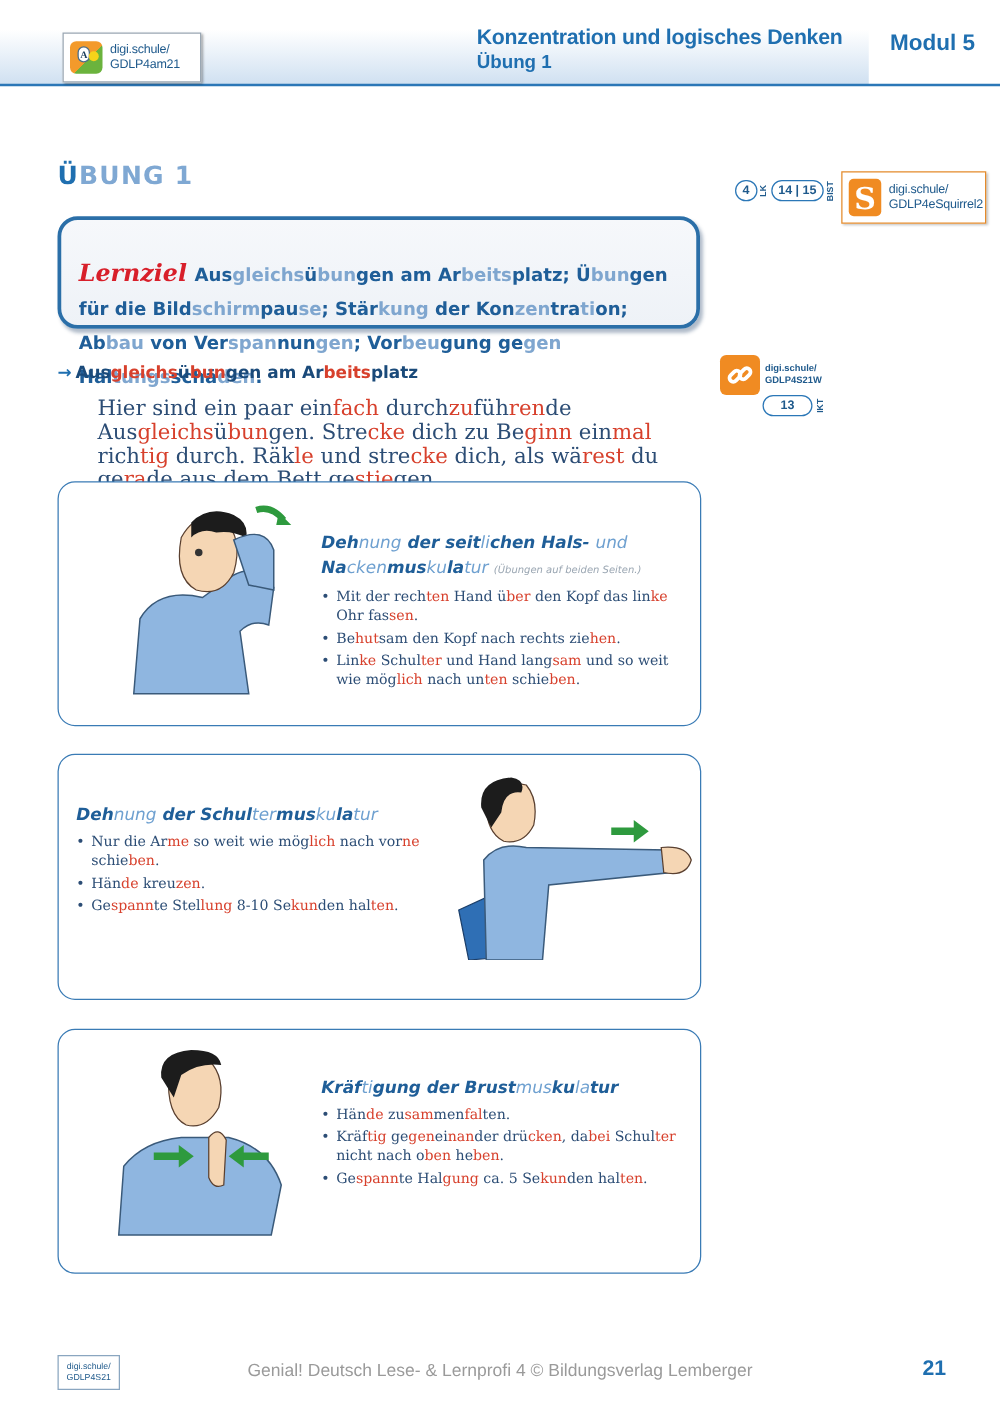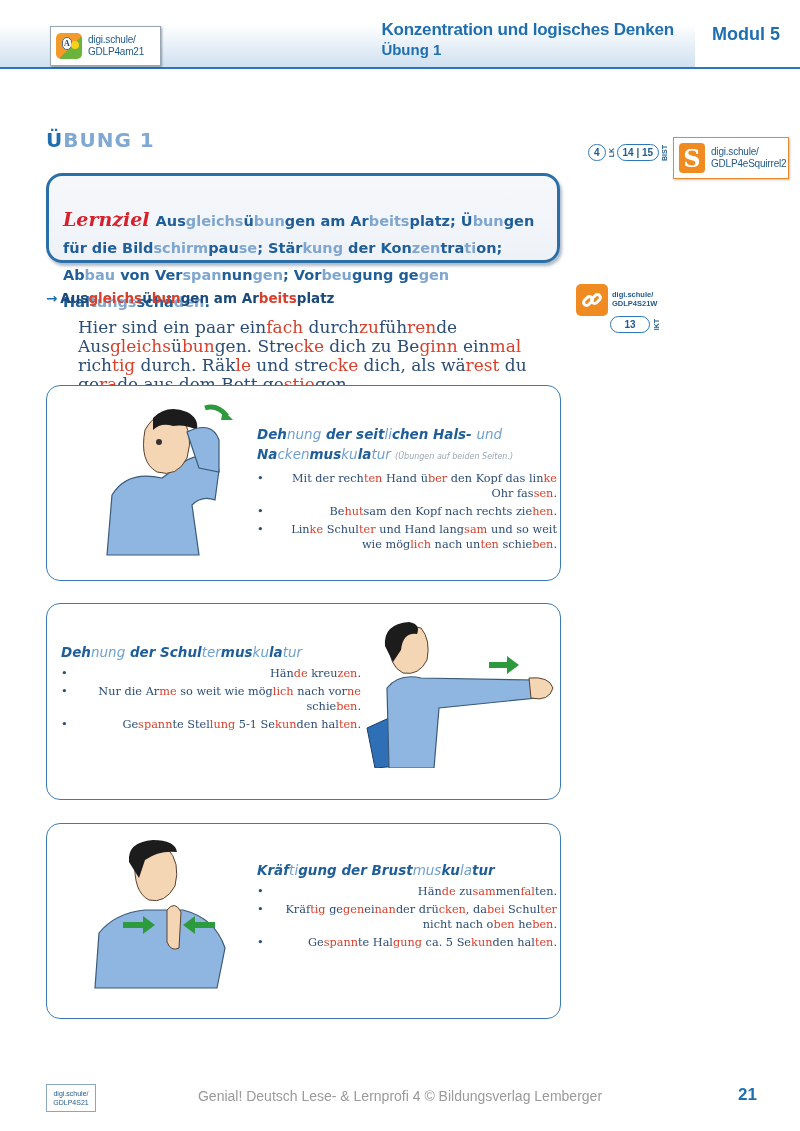--- a/index.html
+++ b/index.html
@@ -65,21 +65,21 @@
   
   .card { position: absolute; left: 46px; width: 515px; border: 1.5px solid #3a7bb5; border-radius: 14px; background: #fff; }
   .card1 { top: 385px; height: 196px; }
   .card2 { top: 603px; height: 197px; }
   .card3 { top: 823px; height: 196px; }
   .card-text { position: absolute; }
   .card-title { font-family: "DejaVu Sans", sans-serif; font-style: italic; font-size: 13.5px; line-height: 20px; color: #1f5e98; }
   .card-title .lt { color: #6ea0d0; font-weight: normal; }
   .card-title .dk { color: #1f5e98; font-weight: bold; }
   .card-title .note { font-size: 8px; color: #9aa6b2; font-weight: normal; }
-  ul.bullets { list-style: none; margin-top: 4px; text-align: right; }
+  ul.bullets { list-style: none; margin-top: 4px; }
   ul.bullets li { position: relative; padding-left: 12px; font-family: "DejaVu Serif", serif; font-size: 11.3px; line-height: 15px; color: #2c4d75; margin-bottom: 3px; }
   ul.bullets li::before { content: "•"; position: absolute; left: 0; top: 0; color: #2c4d75; }
 
   .figure { position: absolute; }
   .fig-shirt { fill: #8fb6e0; stroke: #3a5a7a; stroke-width: 1.2; }
   .fig-skin { fill: #f5d6b4; stroke: #5a4030; stroke-width: 1; }
   .fig-hair { fill: #1c1c1c; }
 
   
   .footer-code { position: absolute; left: 46px; top: 1084px; width: 50px; height: 28px; border: 1px solid #8aa6c0; display: flex; align-items: center;
@@ -171,23 +171,23 @@
         <li><span class="s0">Be</span><span class="s1">hut</span><span class="s0">sam den Kopf nach rechts zie</span><span class="s1">hen</span><span class="s0">.</span></li>
         <li><span class="s0">Lin</span><span class="s1">ke</span><span class="s0"> Schul</span><span class="s1">ter</span><span class="s0"> und Hand lang</span><span class="s1">sam</span><span class="s0"> und so weit wie mög</span><span class="s1">lich</span><span class="s0"> nach un</span><span class="s1">ten</span><span class="s0"> schie</span><span class="s1">ben</span><span class="s0">.</span></li>
       </ul>
   </div>
 </div>
 
 <div class="card card2">
   <div class="card-text" style="left:14px; top:38px; width:300px;">
     <div class="card-title"><span id="c1-t1"><span class="dk">Deh</span><span class="lt">nung</span><span class="dk"> der Schul</span><span class="lt">ter</span><span class="dk">mus</span><span class="lt">ku</span><span class="dk">la</span><span class="lt">tur</span></span></div>
     <ul class="bullets" id="c1-b">
+        <li><span class="s0">Nur die Ar</span><span class="s1">me</span><span class="s0"> so weit wie mög</span><span class="s1">lich</span><span class="s0"> nach vor</span><span class="s1">ne</span><span class="s0"> schie</span><span class="s1">ben</span><span class="s0">.</span></li>
         <li><span class="s0">Hän</span><span class="s1">de</span><span class="s0"> kreu</span><span class="s1">zen</span><span class="s0">.</span></li>
-        <li><span class="s0">Nur die Ar</span><span class="s1">me</span><span class="s0"> so weit wie mög</span><span class="s1">lich</span><span class="s0"> nach vor</span><span class="s1">ne</span><span class="s0"> schie</span><span class="s1">ben</span><span class="s0">.</span></li>
-        <li><span class="s0">Ge</span><span class="s1">spann</span><span class="s0">te Stel</span><span class="s1">lung</span><span class="s0"> 5-1 Se</span><span class="s1">kun</span><span class="s0">den hal</span><span class="s1">ten</span><span class="s0">.</span></li>
+        <li><span class="s0">Ge</span><span class="s1">spann</span><span class="s0">te Stel</span><span class="s1">lung</span><span class="s0"> 8-10 Se</span><span class="s1">kun</span><span class="s0">den hal</span><span class="s1">ten</span><span class="s0">.</span></li>
       </ul>
   </div>
   <svg class="figure" style="left:312px; top:14px;" width="200" height="150" viewBox="0 0 200 150">
     <path d="M8 110 L30 100 L40 148 L16 150 Z" fill="#2f6fb5" stroke="#1c3f6a"></path>
     <path class="fig-shirt" d="M28 70 Q40 55 62 60 L175 62 L178 80 L80 90 L75 150 L30 150 Z"></path>
     <path class="fig-skin" d="M30 25 Q40 4 62 10 Q72 22 68 42 Q60 58 44 55 Q30 48 30 25 Z"></path>
     <path class="fig-hair" d="M26 28 Q24 6 50 4 Q62 6 58 16 Q44 14 42 32 L34 44 Z"></path>
     <path class="fig-skin" d="M170 60 Q190 58 194 70 Q190 84 172 80 Z"></path>
     <rect x="130" y="44" width="20" height="6" fill="#2e9a3e"></rect>
     <polygon points="148,38 160,47 148,56" fill="#2e9a3e"></polygon>

